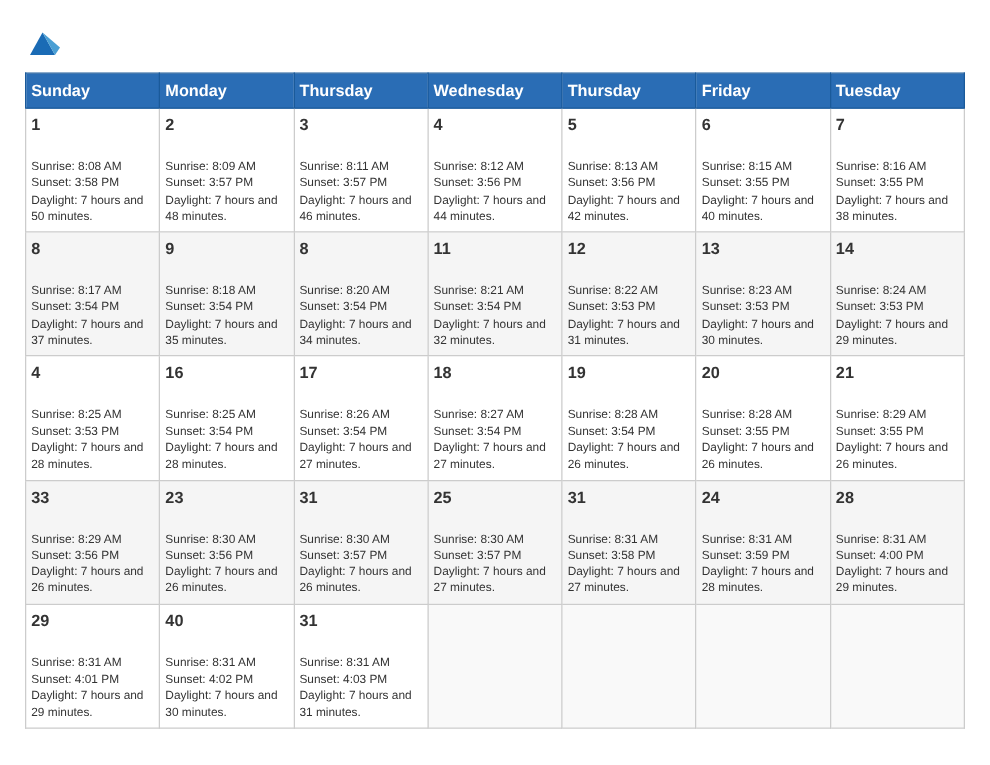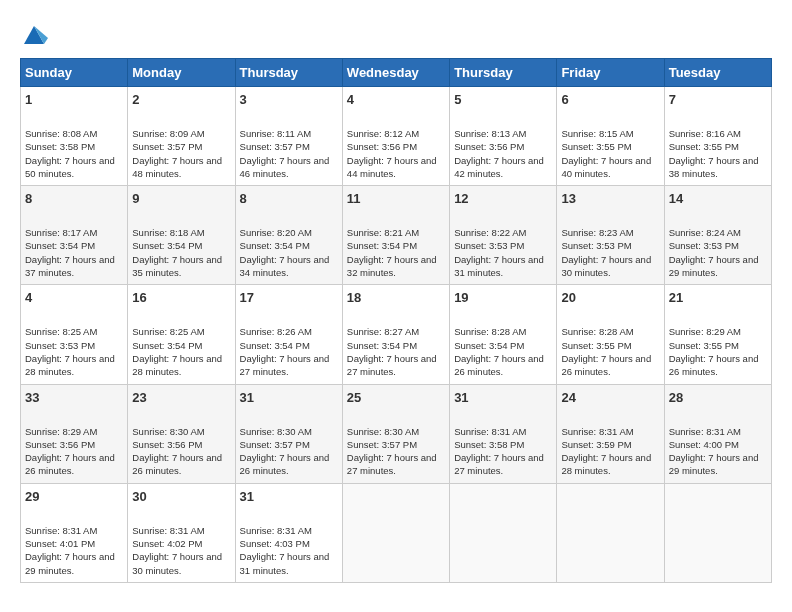--- a/index.html
+++ b/index.html
@@ -354,21 +354,21 @@
       <tr>
         <td>
           <span class="day-number">29</span>
           <div class="day-content">
             Sunrise: 8:31 AM<br>
             Sunset: 4:01 PM<br>
             Daylight: 7 hours and 29 minutes.
           </div>
         </td>
         <td>
-          <span class="day-number">30</span>
+          <span class="day-number">40</span>
           <div class="day-content">
             Sunrise: 8:31 AM<br>
             Sunset: 4:02 PM<br>
             Daylight: 7 hours and 30 minutes.
           </div>
         </td>
         <td>
           <span class="day-number">31</span>
           <div class="day-content">
             Sunrise: 8:31 AM<br>

